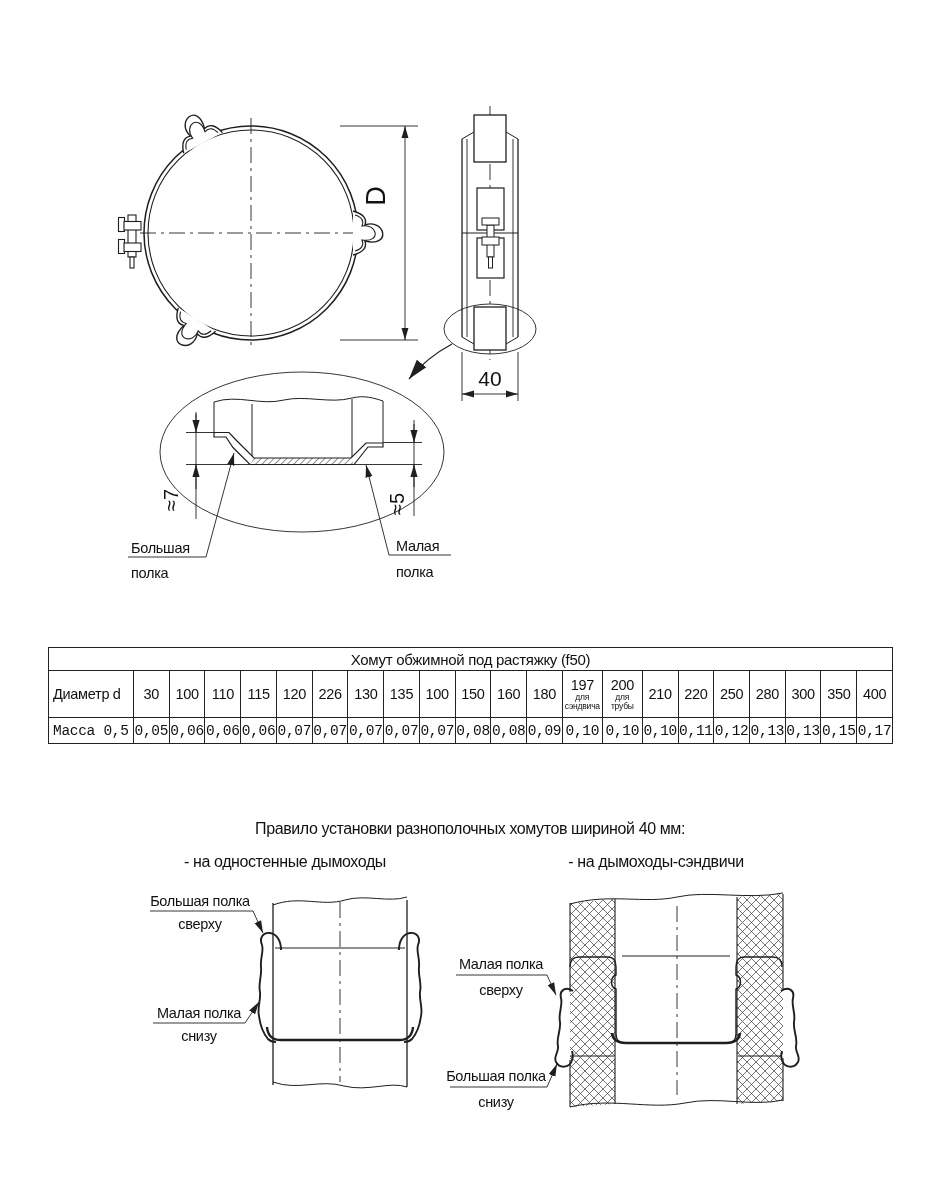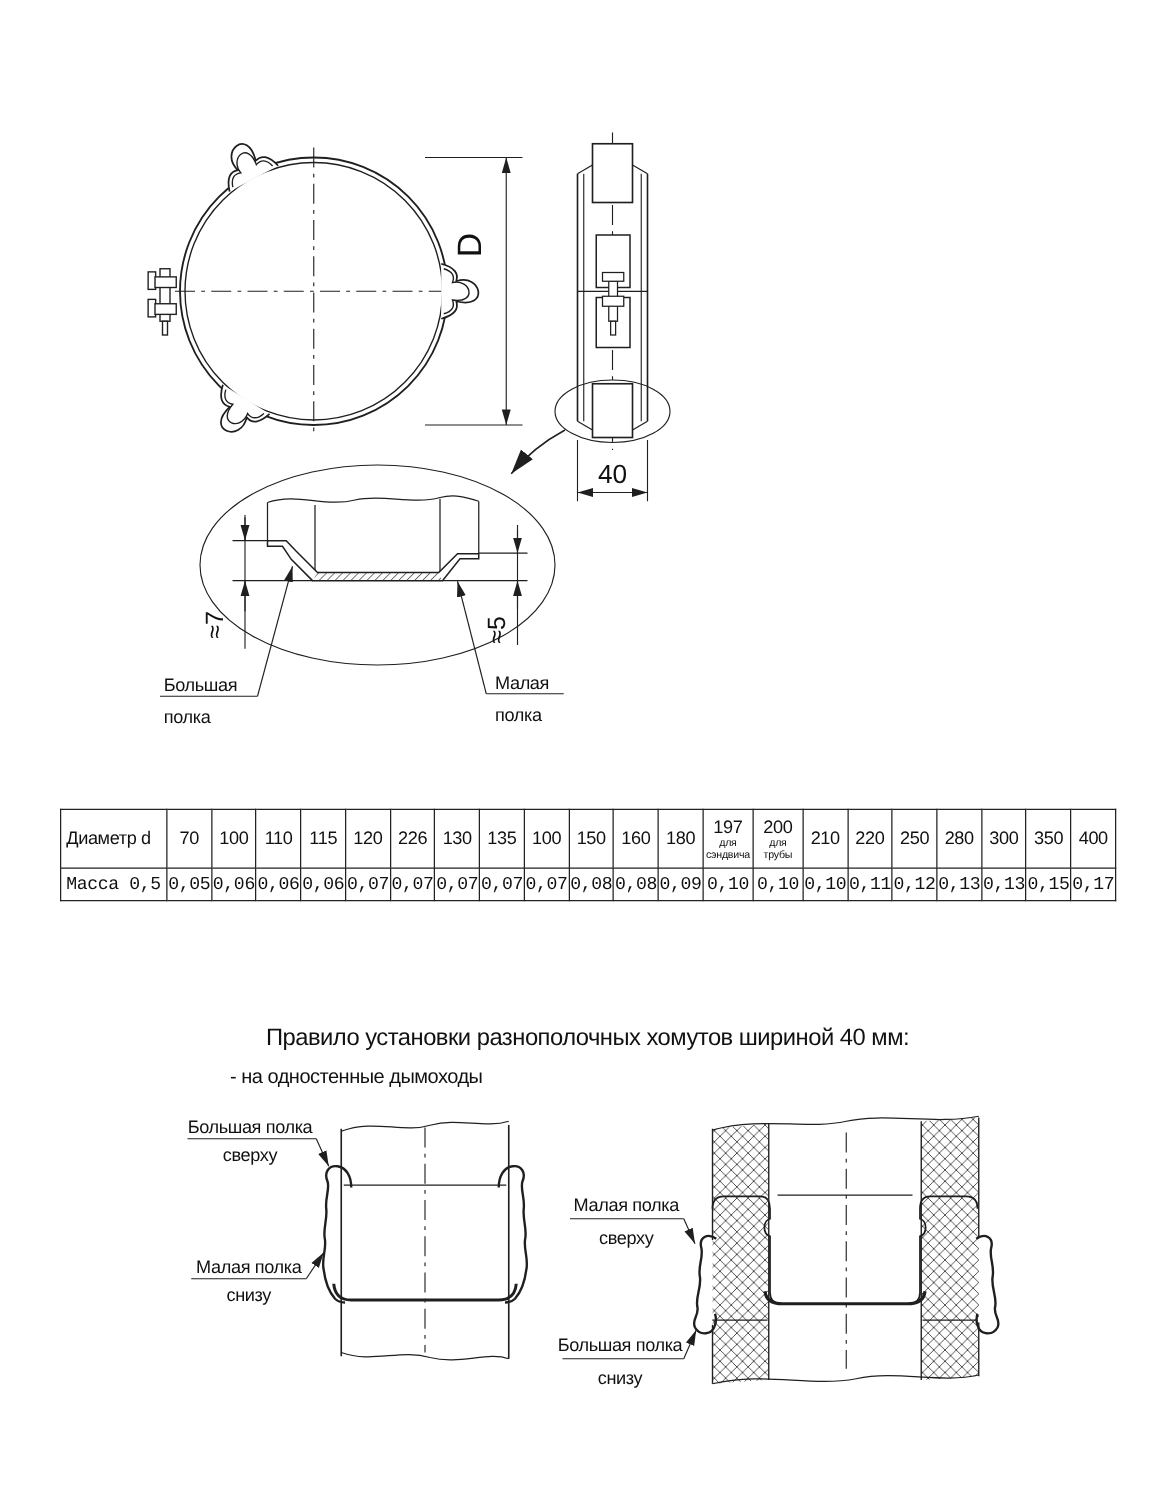--- a/index.html
+++ b/index.html
@@ -5,21 +5,21 @@
   html,body{margin:0;padding:0;background:#fff;}
   .page{position:relative;width:940px;height:1200px;background:#fff;overflow:hidden;
         font-family:"Liberation Sans","DejaVu Sans",sans-serif;color:#111;}
   .page svg{position:absolute;left:0;top:0;}
   svg text{fill:#111;font-family:"Liberation Sans","DejaVu Sans",sans-serif;}
   .lbl{font-size:14.5px;letter-spacing:-0.3px;}
   .dimD{font-size:27px;}
   .dim40{font-size:21px;}
   .dim75{font-size:20px;}
   .rules-title{position:absolute;left:0;top:820px;width:940px;text-align:center;
-               font-size:19px;letter-spacing:-0.4px;}
+               font-size:16px;letter-spacing:-0.4px;}
   .sub-heading{position:absolute;top:853px;font-size:16px;letter-spacing:-0.4px;text-align:center;}
   .sub-left{left:145px;width:280px;}
   .sub-right{left:526px;width:260px;}
   .wtable{position:absolute;left:48px;top:647px;width:845px;border-collapse:collapse;
           table-layout:fixed;font-size:14.5px;letter-spacing:-0.3px;}
   .wtable td{border:1px solid #222;text-align:center;padding:0;vertical-align:middle;}
   .wtable .title-cell{height:22px;font-size:15px;}
   .wtable .lblcell{text-align:left;padding-left:4px;}
   .wtable tr.hdr td{height:46px;}
   .wtable tr.mass td{height:25px;font-family:Liberation Mono, monospace;}
@@ -247,24 +247,27 @@
         <col style="width: 40px;">
         <col>
         <col>
         <col>
         <col>
         <col>
         <col>
         <col>
       </colgroup>
   <tbody>
+    <tr>
+      <td id="title-cell" class="title-cell" colspan="22">Хомут обжимной под растяжку (f50)</td>
+    </tr>
     <tr class="hdr" id="diam-row">
       <td class="lblcell">Диаметр d</td>
     <td>
-            <div class="dval">70</div>
+            <div class="dval">30</div>
           </td>
           <td>
             <div class="dval">100</div>
           </td>
           <td>
             <div class="dval">110</div>
           </td>
           <td>
             <div class="dval">115</div>
           </td>
@@ -346,14 +349,15 @@
           <td>0,13</td>
           <td>0,13</td>
           <td>0,15</td>
           <td>0,17</td>
         </tr>
   </tbody>
 </table>
 
 <div class="rules-title">Правило установки разнополочных хомутов шириной 40 мм:</div>
 <div class="sub-heading sub-left">- на одностенные дымоходы</div>
+<div class="sub-heading sub-right">- на дымоходы-сэндвичи</div>
 
 </div>
 
 </body></html>

